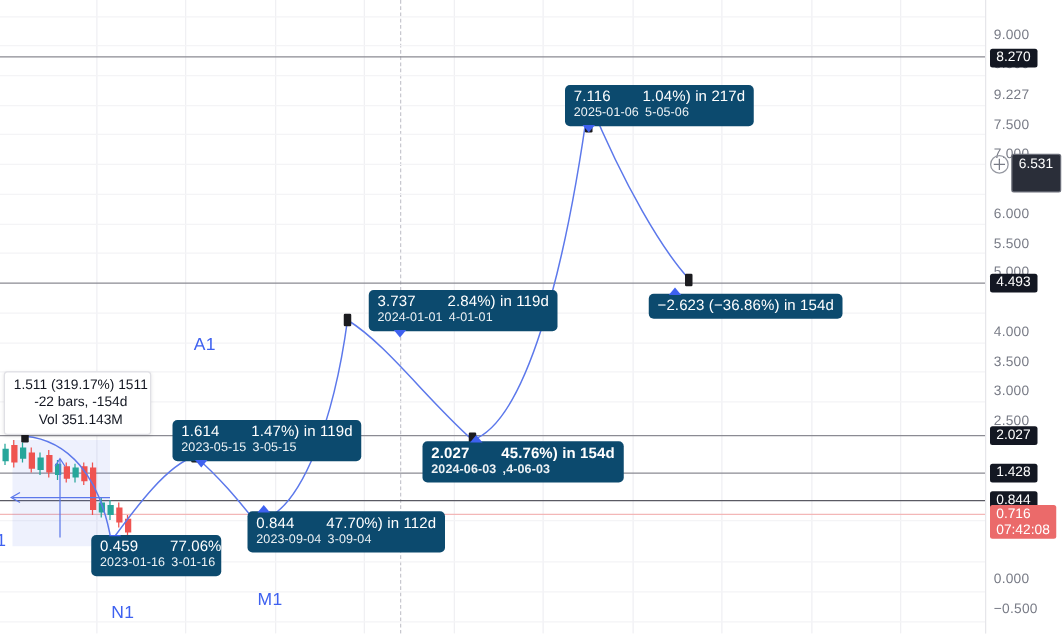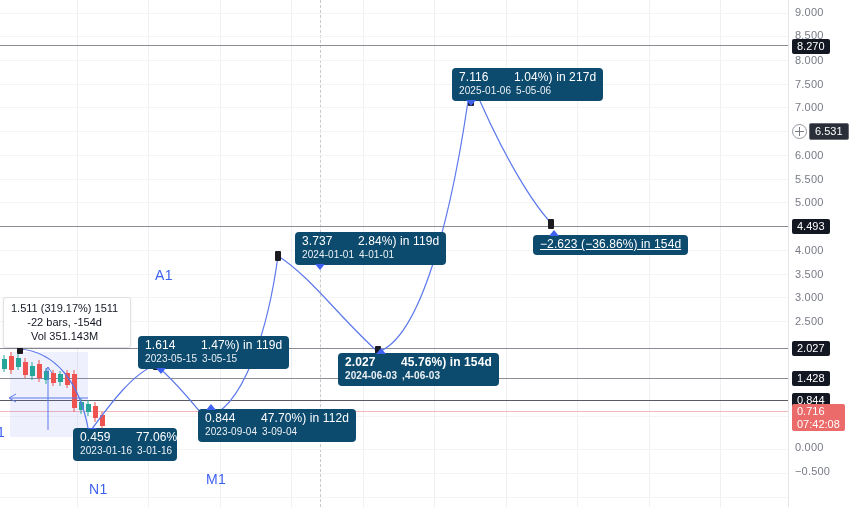--- a/index.html
+++ b/index.html
@@ -55,39 +55,40 @@
     background: #ffffff;
     border-left: 1px solid #e6e6ea;
   }
   .tick {
     position: absolute;
     left: 6px;
     font-size: 11px;
     color: #787b86;
     letter-spacing: .2px;
     white-space: nowrap;
+    margin-top: 16px;
   }
   .pill {
     position: absolute;
     left: 3px;
     height: 15px;
     line-height: 15px;
     padding: 0 5px;
     font-size: 11px;
     color: #ffffff;
     background: #131722;
     border-radius: 2px;
     white-space: nowrap;
   }
   .pill.crosshair {
     background: #2a2e39;
     border: 1px solid #6a6d78;
     border-radius: 2px;
     left: 20px;
-    height: 17px;
+    height: 31px;
     line-height: 15px;
   }
   .pill.redbox {
     background: #eb6a6a;
     color: #ffffff;
     height: 27px;
     line-height: 13px;
     padding: 1px 5px 0 5px;
     border-radius: 2px;
     font-size: 11px;
@@ -146,21 +147,21 @@
     color: #3e61f0;
     font-size: 14px;
     letter-spacing: .3px;
   }
   
   #stats {
     position: absolute;
     background: #ffffff;
     border: 1px solid #e0e0e5;
     border-radius: 3px;
-    padding: 3px 12px 4px 7px;
+    padding: 3px 2px 4px 7px;
     font-size: 11px;
     line-height: 14px;
     color: #131722;
     text-align: center;
     box-shadow: 0 1px 3px rgba(0,0,0,.07);
   }
   
   #candles { position: absolute; left: 0; top: 0; }
   .sel-box {
     position: absolute;
@@ -300,21 +301,21 @@
     </div>
 
     <div class="tip" style="left:255px; top:232px;margin-left:40px;">
       <div class="l1"><span>3.737</span>
         <span style="display:inline-block;width:22px"></span><span>2.84%) in 119d</span></div>
       <div class="l2"><span>2024-01-01</span>
         <span style="display:inline-block;width:2px"></span><span>4-01-01</span></div>
       <div class="tail" style="left:20px"></div>
     </div>
 
-    <div class="tip" style="left:533px; top:235px;text-decoration:underline;">
+    <div class="tip" style="left:519px; top:235px;">
       <div class="l1">−2.623 (−36.86%) in 154d</div>
       <div class="tail up" style="left:16px"></div>
     </div>
 
     <div class="tip" style="left:338px; top:353px;font-weight:bold;">
       <div class="l1"><span>2.027</span>
         <span style="display:inline-block;width:22px"></span><span>45.76%) in 154d</span></div>
       <div class="l2"><span>2024-06-03</span>
         <span style="display:inline-block;width:2px"></span><span>,4-06-03</span></div>
       <div class="tail up" style="left:38px"></div>
@@ -343,21 +344,21 @@
         <span style="display:inline-block;width:2px"></span><span>3-01-16</span></div>
       <div class="tail up" style="left:14px"></div>
     </div>
 
   </div>
 
   <div id="scale">
     <div class="tick" style="top:6px">9.000</div>
     <div class="tick" style="top:29px">8.500</div>
     <div class="pill" style="top:39px">8.270</div>
-    <div class="tick" style="top:54px">8.000</div>
+    <div class="tick" style="top:54px">9.227</div>
     <div class="tick" style="top:78px">7.500</div>
     <div class="tick" style="top:101px">7.000</div>
 
     <div class="crosshair-btn" style="top:124px"></div>
     <div class="pill crosshair" style="top:123px">6.531</div>
 
     <div class="tick" style="top:149px">6.000</div>
     <div class="tick" style="top:173px">5.500</div>
     <div class="tick" style="top:196px">5.000</div>
     <div class="pill" style="top:219px">4.493</div>

